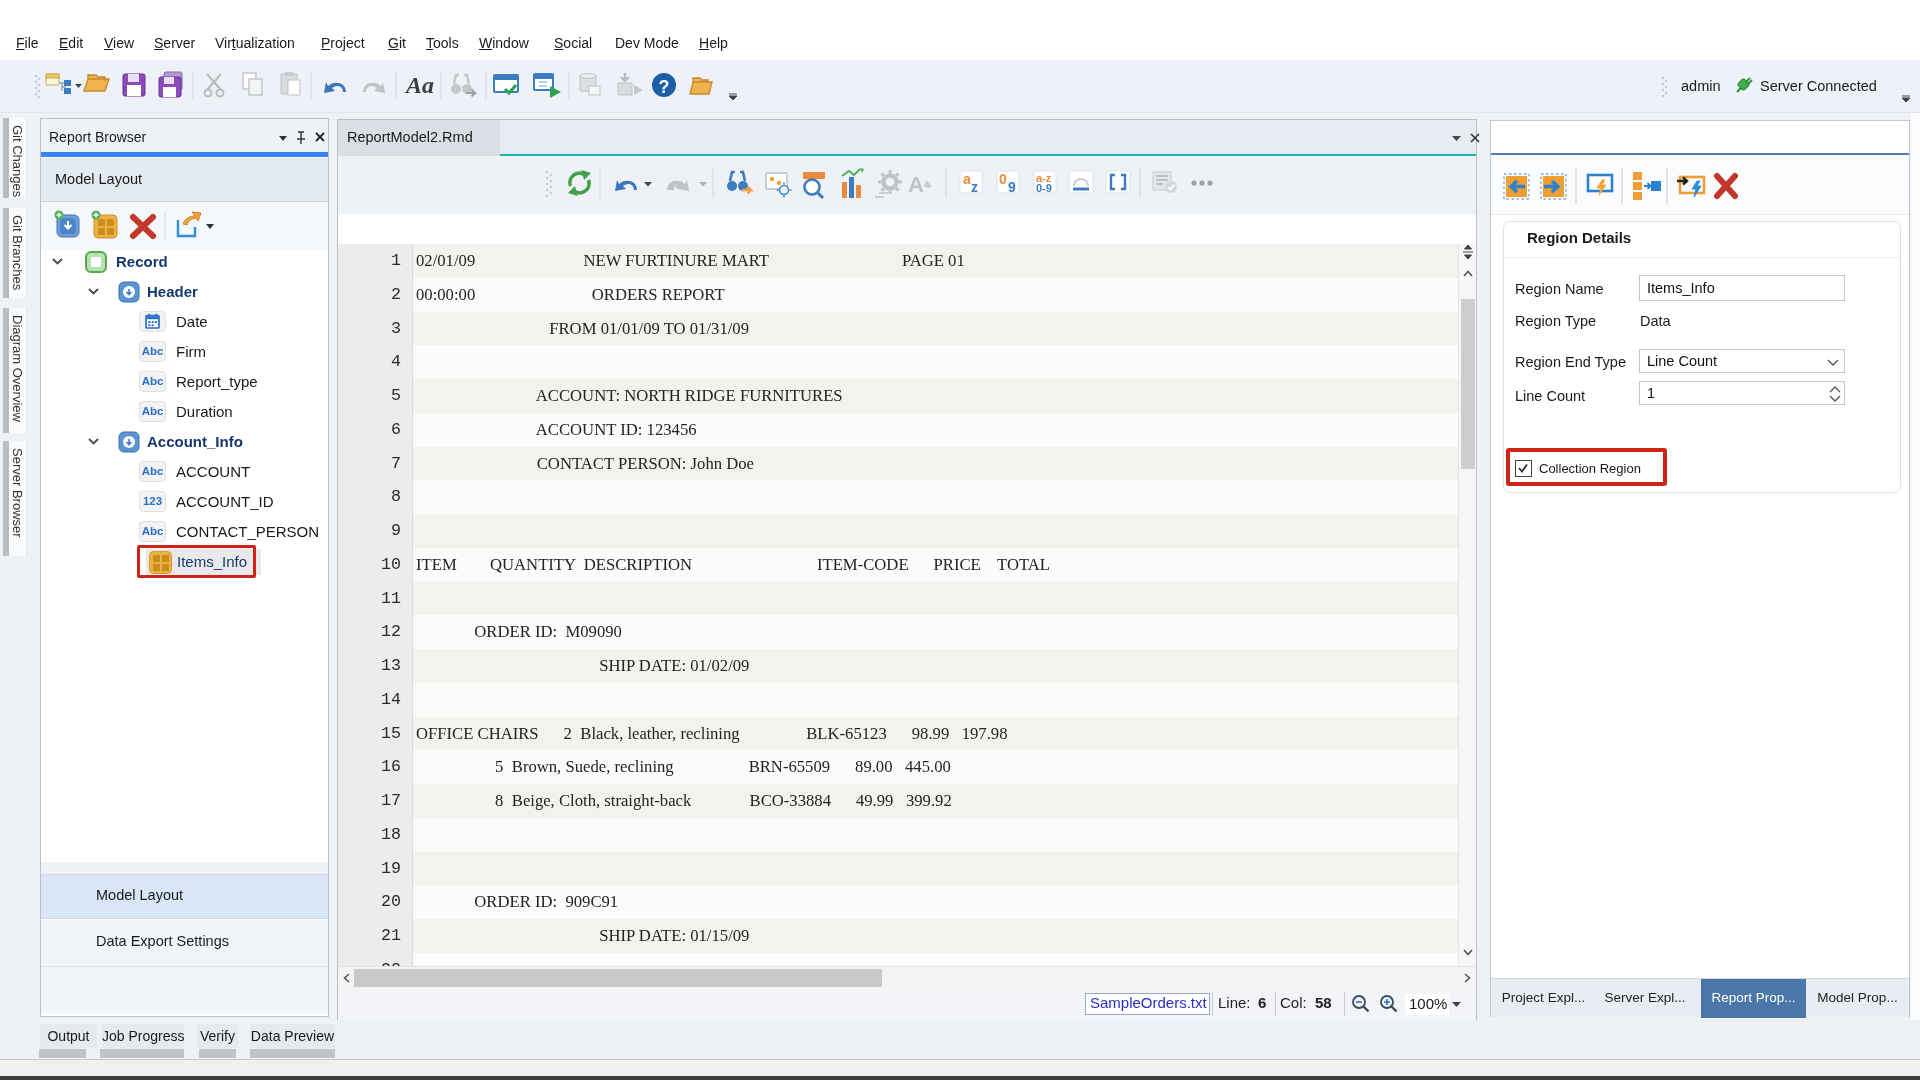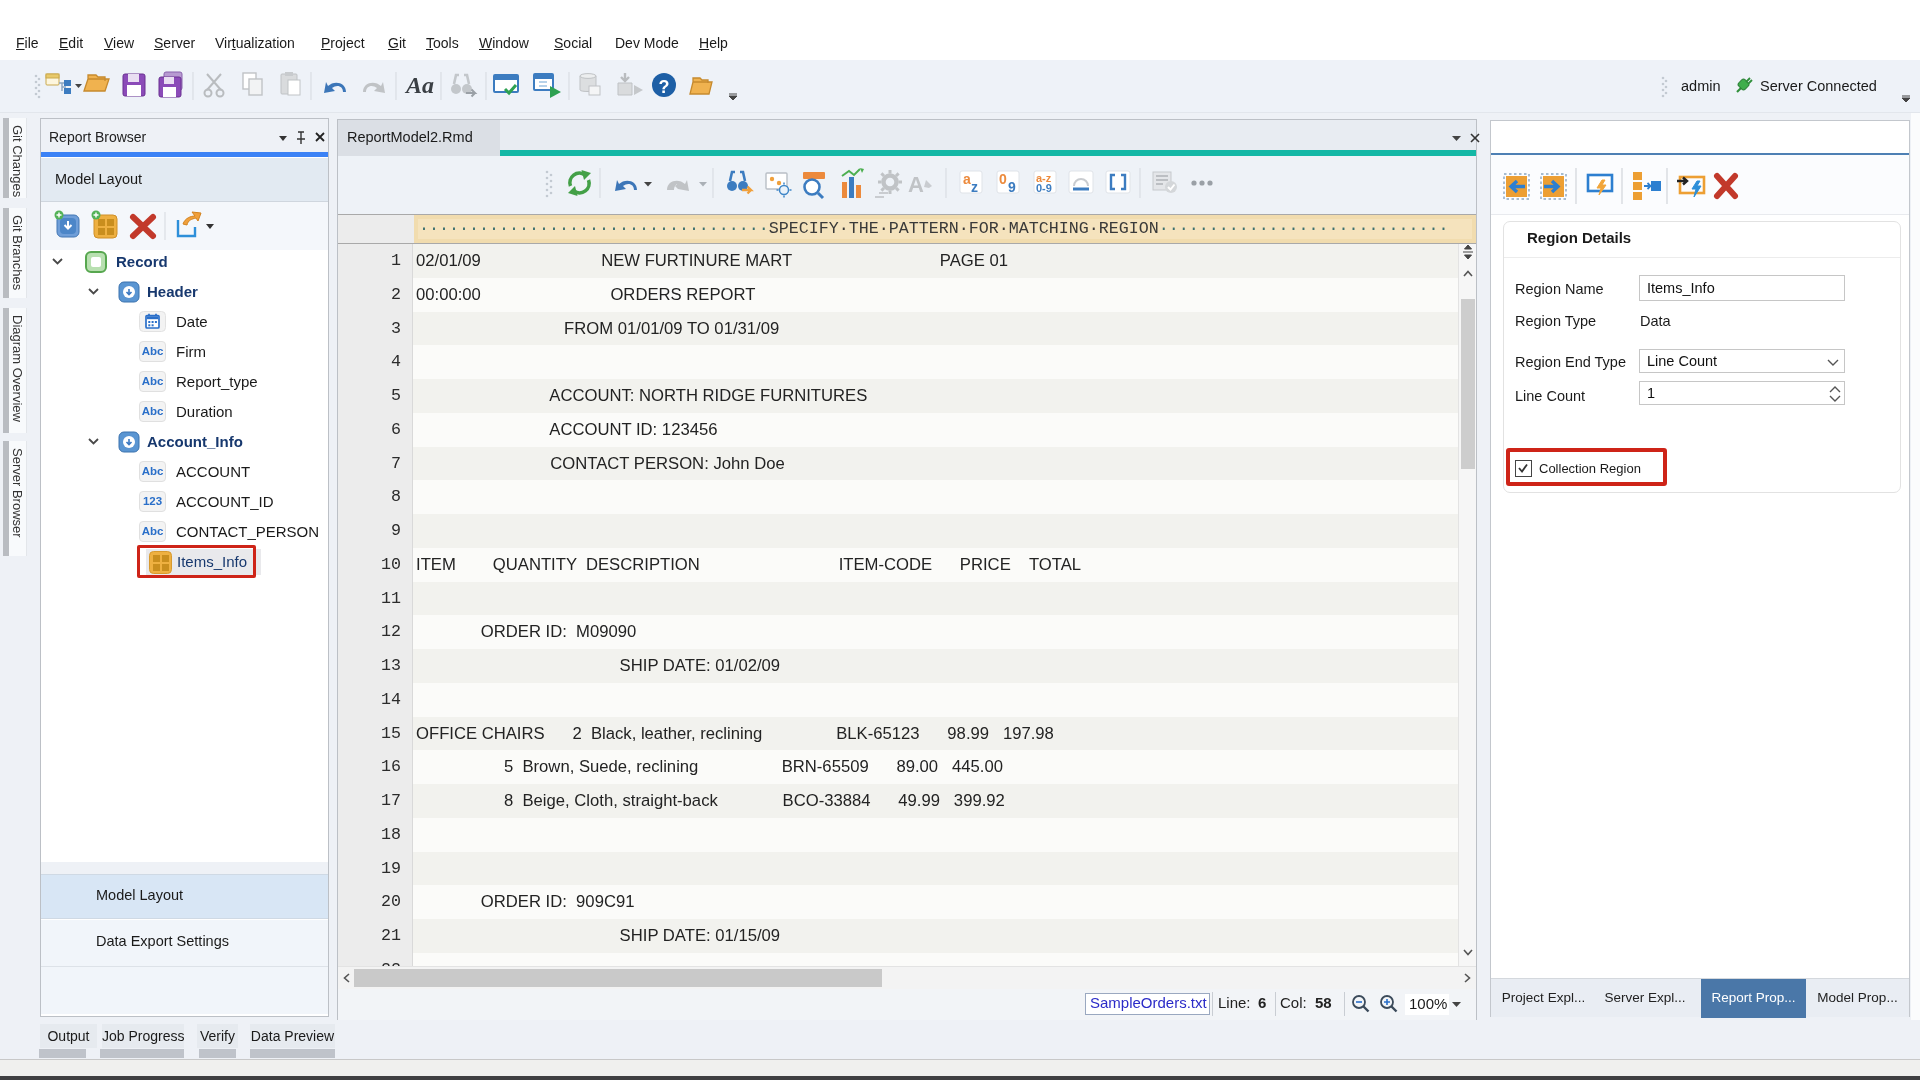--- a/index.html
+++ b/index.html
@@ -34,34 +34,34 @@
 .trow { position:absolute; left:0; width:100%; height:30px; line-height:30px; white-space:nowrap; }
 .trow .lbl { position:absolute; top:0; }
 .grp { color:#17386e; font-weight:bold; }
 .leaf { color:#1a1a1a; }
 .badge { position:absolute; top:4px; width:27px; height:21px; background:#f3f3f3; border:1px solid #e0e0e0;
   border-radius:4px; color:#2a6fc9; font-weight:bold; font-size:11.5px; text-align:center; line-height:19px; }
 #lp-footer1 { left:0; top:755px; width:100%; height:45px; background:#d8e6f5; border-top:1px solid #cfd9e4; border-bottom:1px solid #cfd9e4; }
 #lp-footer2 { left:0; top:801px; width:100%; height:47px; background:#f1f5fa; border-bottom:1px solid #dde2e8; }
 #lp-footer3 { left:0; top:848px; width:100%; height:47px; background:#f1f5fa; }
 
-#ed-tabbar { left:0; top:0; width:100%; height:36px; background:#e8ecf2; border-bottom:6px solid #14b8a6; }
+#ed-tabbar { left:0; top:0; width:100%; height:36px; background:#e8ecf2; border-bottom:2px solid #14b8a6; }
 #ed-tab { position:absolute; left:0; top:0; width:162px; height:36px; background:#dbdfe5; }
 #ed-tab span { position:absolute; left:9px; top:9px; font-size:14.5px; color:#1a1a1a; }
 #ed-toolbar { left:0; top:36px; width:100%; height:58px; background:#eef2f7; }
 #ed-ruler { left:0; top:94px; width:100%; height:30px; background:#ececec; border-top:1px solid #a9a9a9; border-bottom:1px solid #a9a9a9; }
 #ed-ruler-tan { position:absolute; left:76px; top:0; right:0; height:28px; background:#f5e3bd; box-shadow:inset 0 0 0 4px #f1dcae; }
 #ed-ruler-text { position:absolute; left:81px; top:3px; font-size:16.6667px; line-height:22px; color:#3c7070; }
 #ed-ruler-text b { color:#3a3a3a; font-weight:normal; }
 #ed-content { left:0; top:124px; width:100%; height:722px; background:#fbfbf9; overflow:hidden; }
 .row { position:absolute; left:0; width:100%; height:33.75px; }
 .row.odd { background:#f2f2ee; }
 .gut { position:absolute; left:0; top:0; width:75px; height:100%; background:#ececec; border-right:1px solid #d9d9d9; }
 .lnum { position:absolute; width:63px; text-align:right; font-family:"Liberation Mono", monospace; font-size:16.6667px; line-height:33.75px; color:#2b2b2b; }
-.ltxt { position:absolute; left:78px; font-family:Liberation Sans, sans-serif; font-size:16.6667px; line-height:33.75px; color:#232323; white-space:pre; }
+.ltxt { position:absolute; left:78px; font-family:Liberation Serif, serif; font-size:16.6667px; line-height:33.75px; color:#232323; white-space:pre; }
 
 #ed-vscroll { left:auto; right:0; top:124px; width:18px; height:722px; background:#f6f6f6; border-left:1px solid #e3e3e3; }
 #ed-hscroll { left:0; top:846px; width:100%; height:23px; background:#f3f3f3; border-top:1px solid #e3e3e3; }
 #ed-status { left:0; top:869px; width:100%; height:31px; background:#f2f4f7; font-size:15px; color:#222; }
 
 #rp-header { left:0; top:0; width:100%; height:34px; background:#4e80b4;margin-top:32px; }
 #rp-title { left:11px; top:9px; font-size:13.5px; color:#fff; }
 #rp-toolbar { left:0; top:34px; width:100%; height:60px; background:#fbfcfe; border-bottom:1px solid #e8eaee; }
 #rp-card { left:12px; top:100px; width:398px; height:272px; background:#fff; border:1px solid #e2e2e2; border-radius:7px; }
 .rp-label { position:absolute; left:24px; font-size:14.5px; color:#1a1a1a; }
@@ -452,24 +452,20 @@
               <path d="M830 31 l2.5 2.5 l4 -5" stroke="#fff" stroke-width="2"></path>
 
             <g fill="#9aa0a6">
                 <circle cx="856" cy="27" r="2.6"></circle>
                 <circle cx="864" cy="27" r="2.6"></circle>
                 <circle cx="872" cy="27" r="2.6"></circle>
               </g>
           </g>
         </svg>
       </div>
-      <div class="abs" id="ed-ruler">
-        <div id="ed-ruler-tan"></div>
-        <pre class="abs mono" id="ed-ruler-text">···································<b>SPECIFY·THE·PATTERN·FOR·MATCHING·REGION</b>·····························</pre>
-      </div>
       <div class="abs" id="ed-content">
         <div class="row odd" style="top:0.0px">
             <div class="gut"></div>
             <span class="lnum">1</span>
             <span class="ltxt">02/01/09                          NEW FURTINURE MART                                PAGE 01</span>
           </div>
         <div class="row" style="top:33.75px">
             <div class="gut"></div>
             <span class="lnum">2</span>
             <span class="ltxt">00:00:00                            ORDERS REPORT</span>

